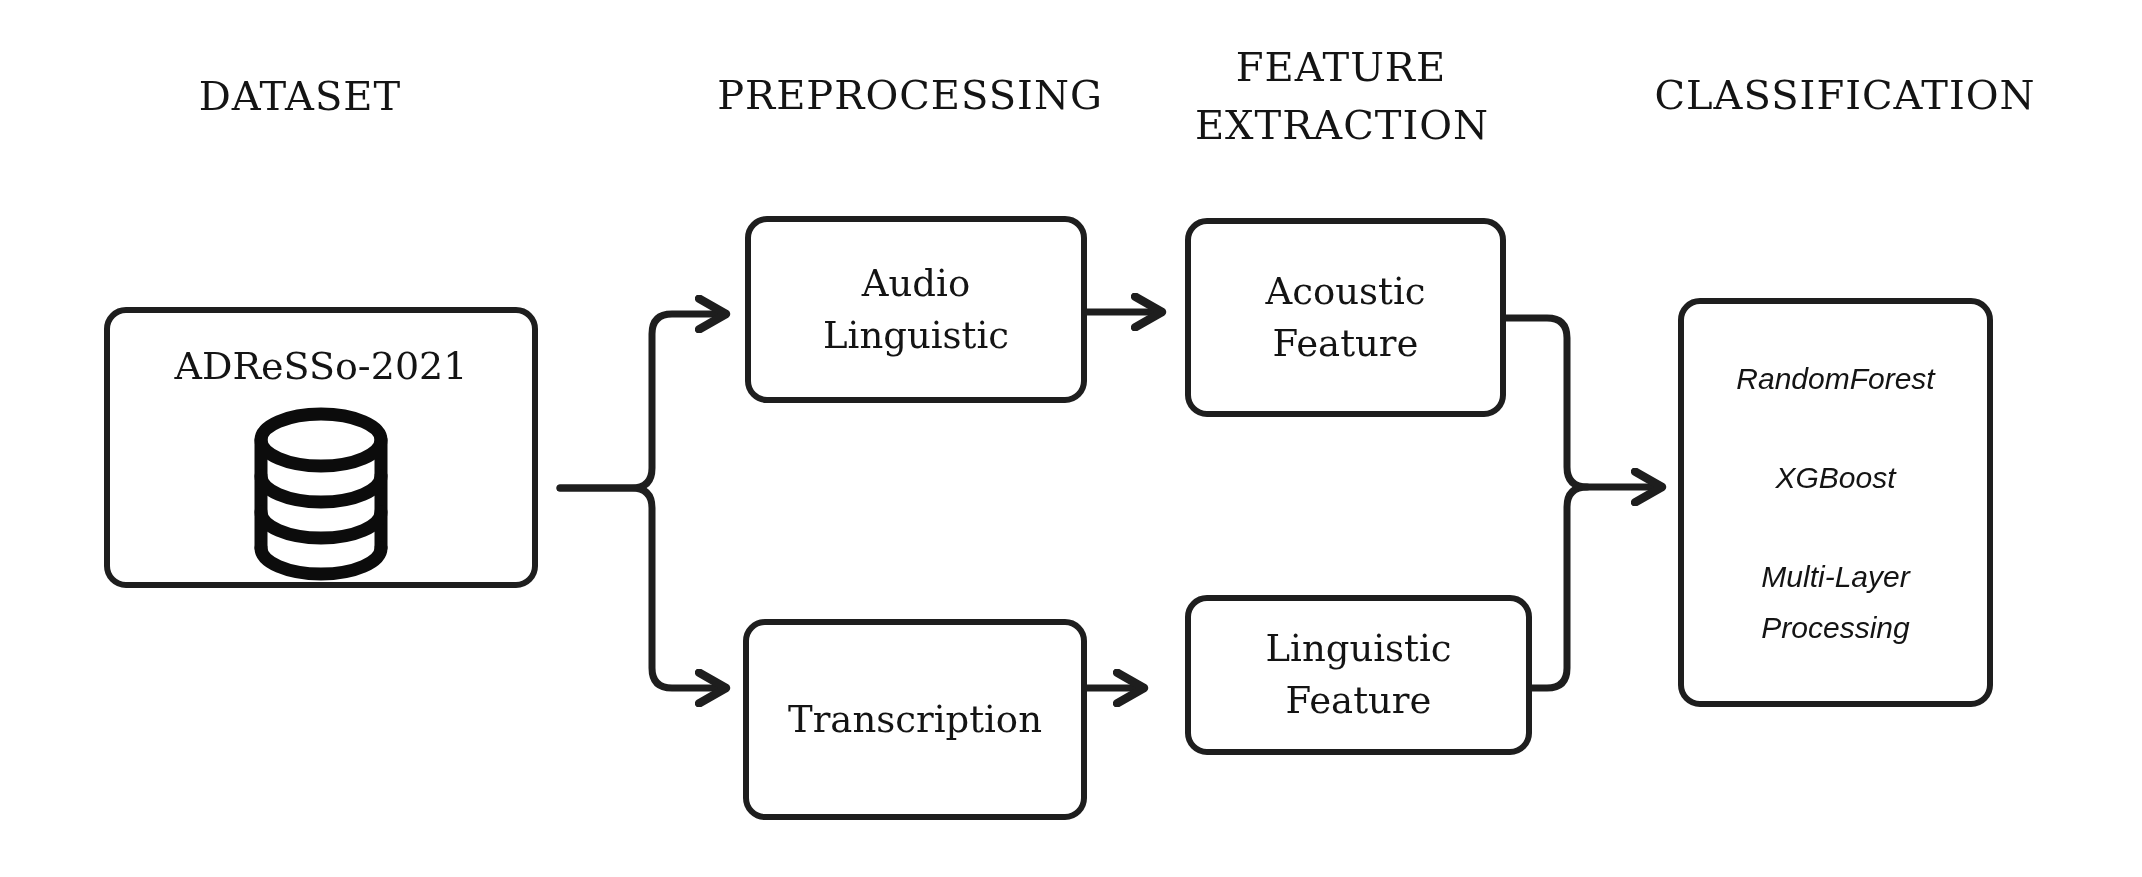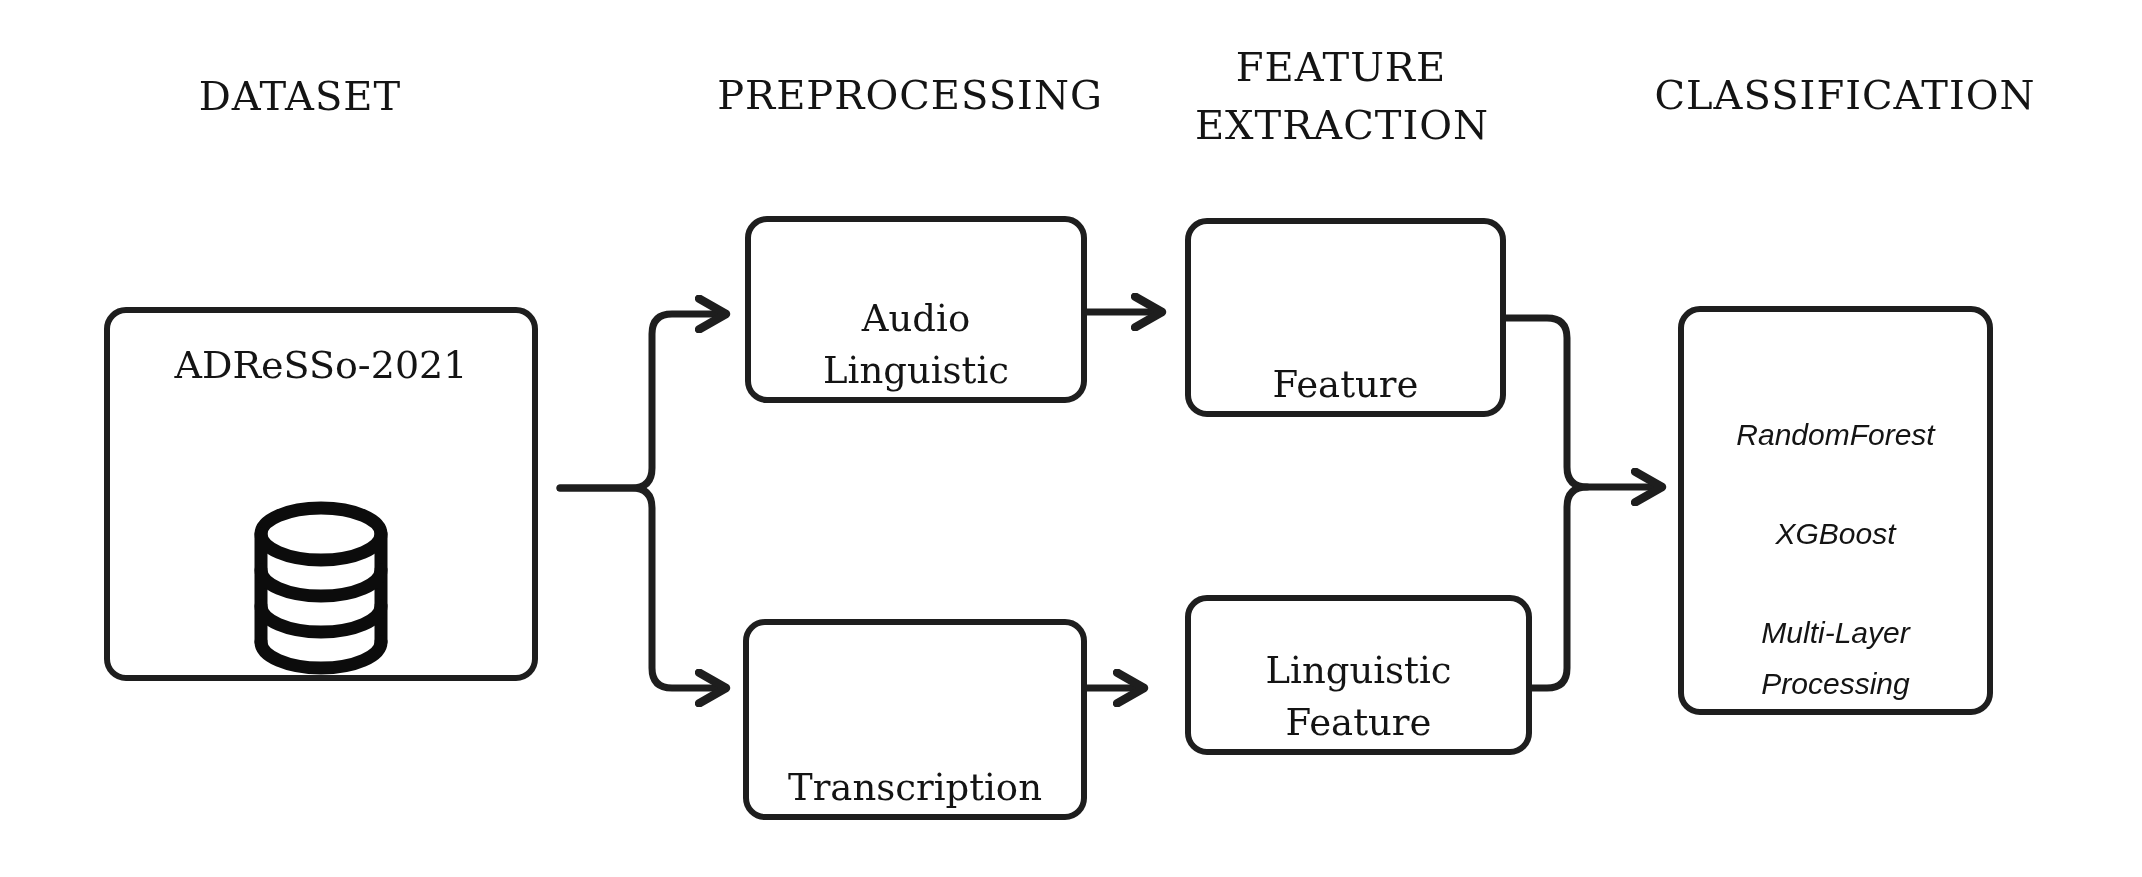--- a/index.html
+++ b/index.html
@@ -19,30 +19,30 @@
   .hdr-classification{left:1845px; top:95px;}
 
   
   .wires{position:absolute; left:0; top:0; width:2142px; height:877px;}
   .wire{stroke:#1e1e1e; stroke-width:7; fill:none; stroke-linecap:round; stroke-linejoin:round;}
 
   
   .box{
     position:absolute; box-sizing:border-box; background:#ffffff;
     border:6px solid #1e1e1e; border-radius:22px;
-    display:flex; flex-direction:column; align-items:center; justify-content:flex-end;
+    display:flex; flex-direction:column; align-items:center; justify-content:center;
     text-align:center; font-size:37px; line-height:1.4; color:#141414;
   }
-  .box-dataset{left:104px; top:307px; width:434px; height:374px; justify-content:space-between; padding-top:26px; font-size:38px;}
+  .box-dataset{left:104px; top:307px; width:434px; height:281px; justify-content:center; padding-top:26px; font-size:38px;}
   .box-audio{left:745px; top:216px; width:342px; height:187px;}
   .box-transcription{left:743px; top:619px; width:344px; height:201px;}
   .box-acoustic{left:1185px; top:218px; width:321px; height:199px;}
   .box-linguistic{left:1185px; top:595px; width:347px; height:160px;}
   .box-classification{
-    left:1678px; top:306px; width:315px; height:409px; gap:48px;
+    left:1678px; top:298px; width:315px; height:409px; gap:48px;
     font-family:"Liberation Sans", sans-serif; font-style:italic;
     font-size:30px; line-height:1.7;
   }
   .clf-item{max-width:250px;}
   .db-icon{margin-top:14px; display:block;}
   .db-icon path, .db-icon ellipse, .db-icon line{stroke:#0c0c0c; stroke-width:13; fill:none; stroke-linecap:round;}
   .node-line{display:block;}
 </style>
 </head>
 <body>
@@ -84,20 +84,21 @@
   <div class="box box-audio">
     <span class="node-line">Audio</span>
     <span class="node-line">Linguistic</span>
   </div>
 
   <div class="box box-transcription">
     <span class="node-line">Transcription</span>
   </div>
 
   <div class="box box-acoustic">
+    <span class="node-line">Acoustic</span>
     <span class="node-line">Feature</span>
   </div>
 
   <div class="box box-linguistic">
     <span class="node-line">Linguistic</span>
     <span class="node-line">Feature</span>
   </div>
 
   <div class="box box-classification">
     <span class="clf-item">RandomForest</span>

